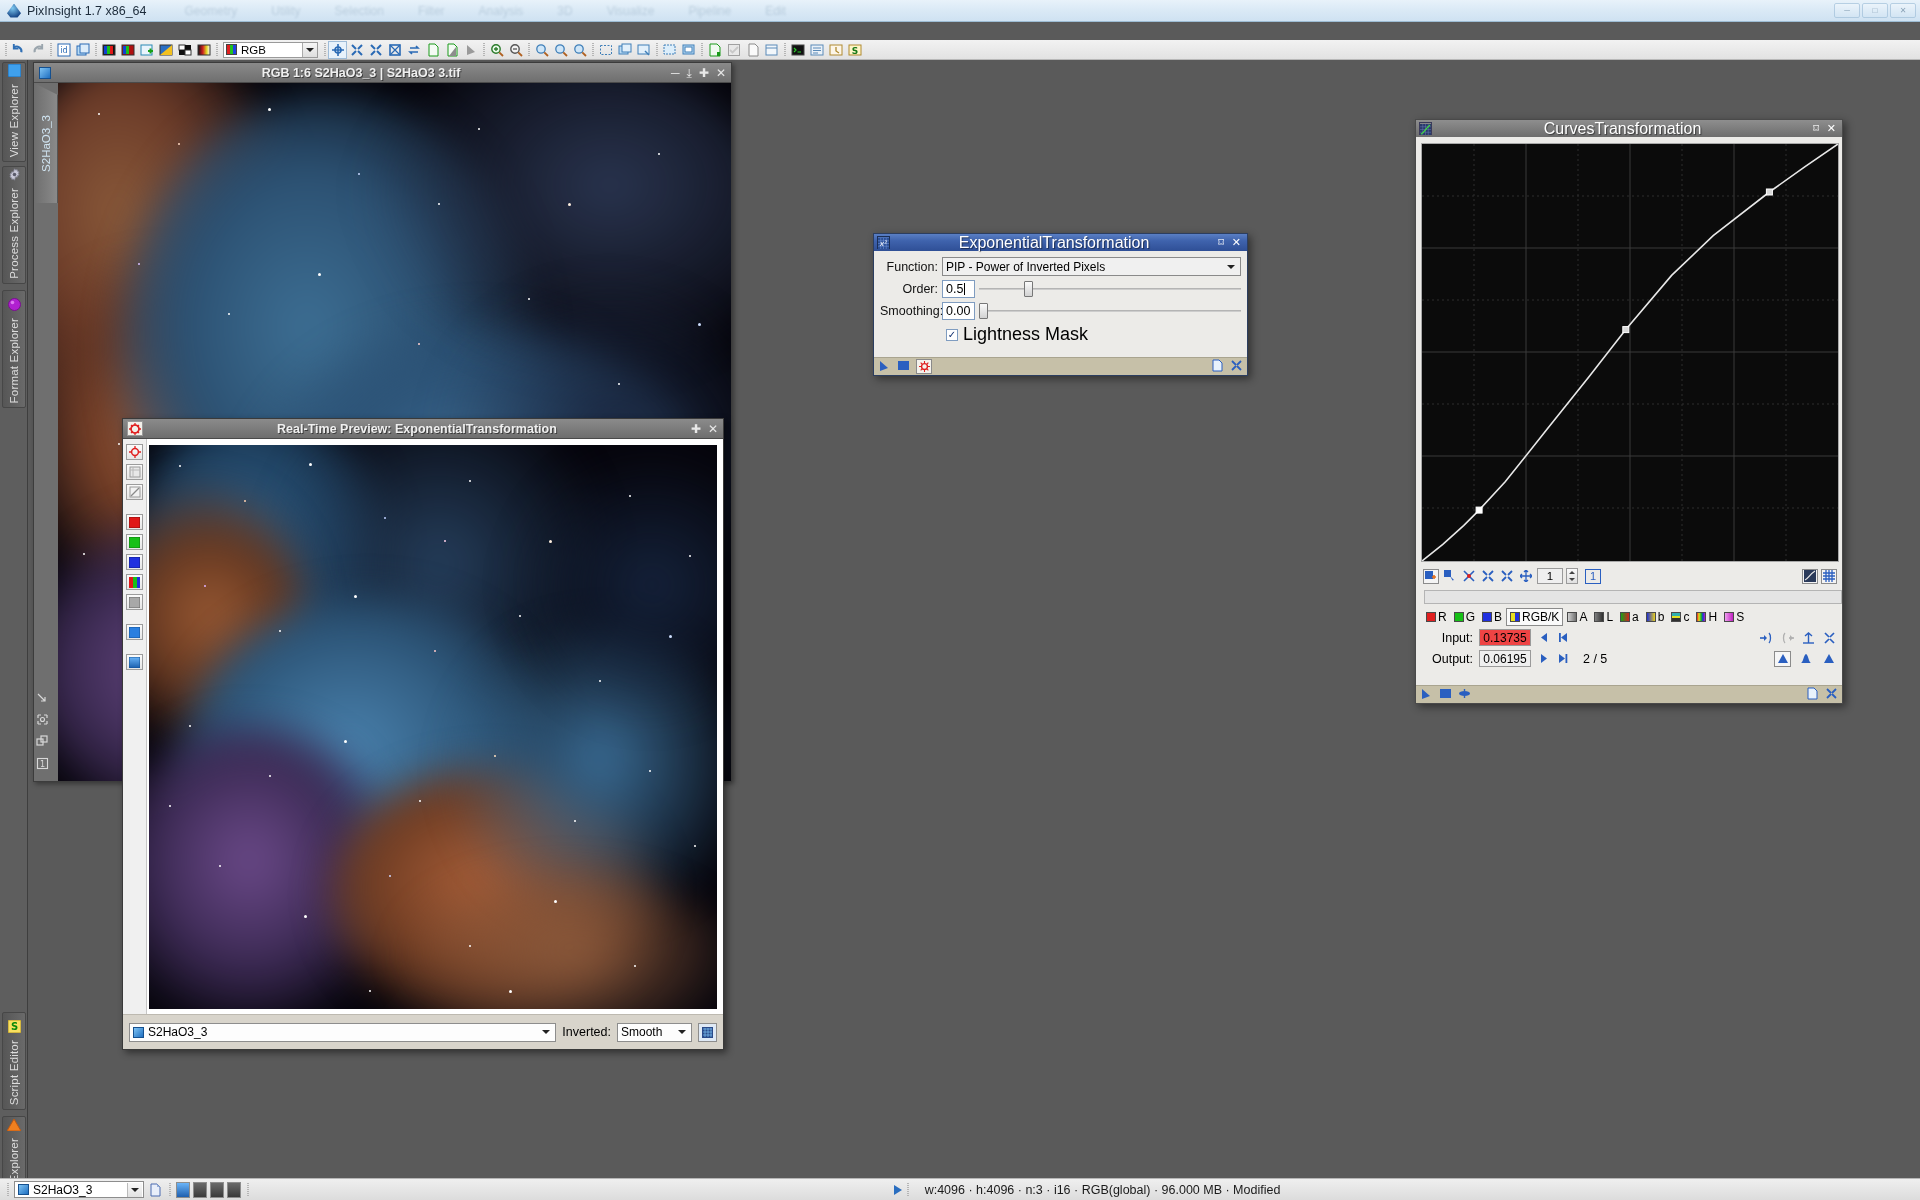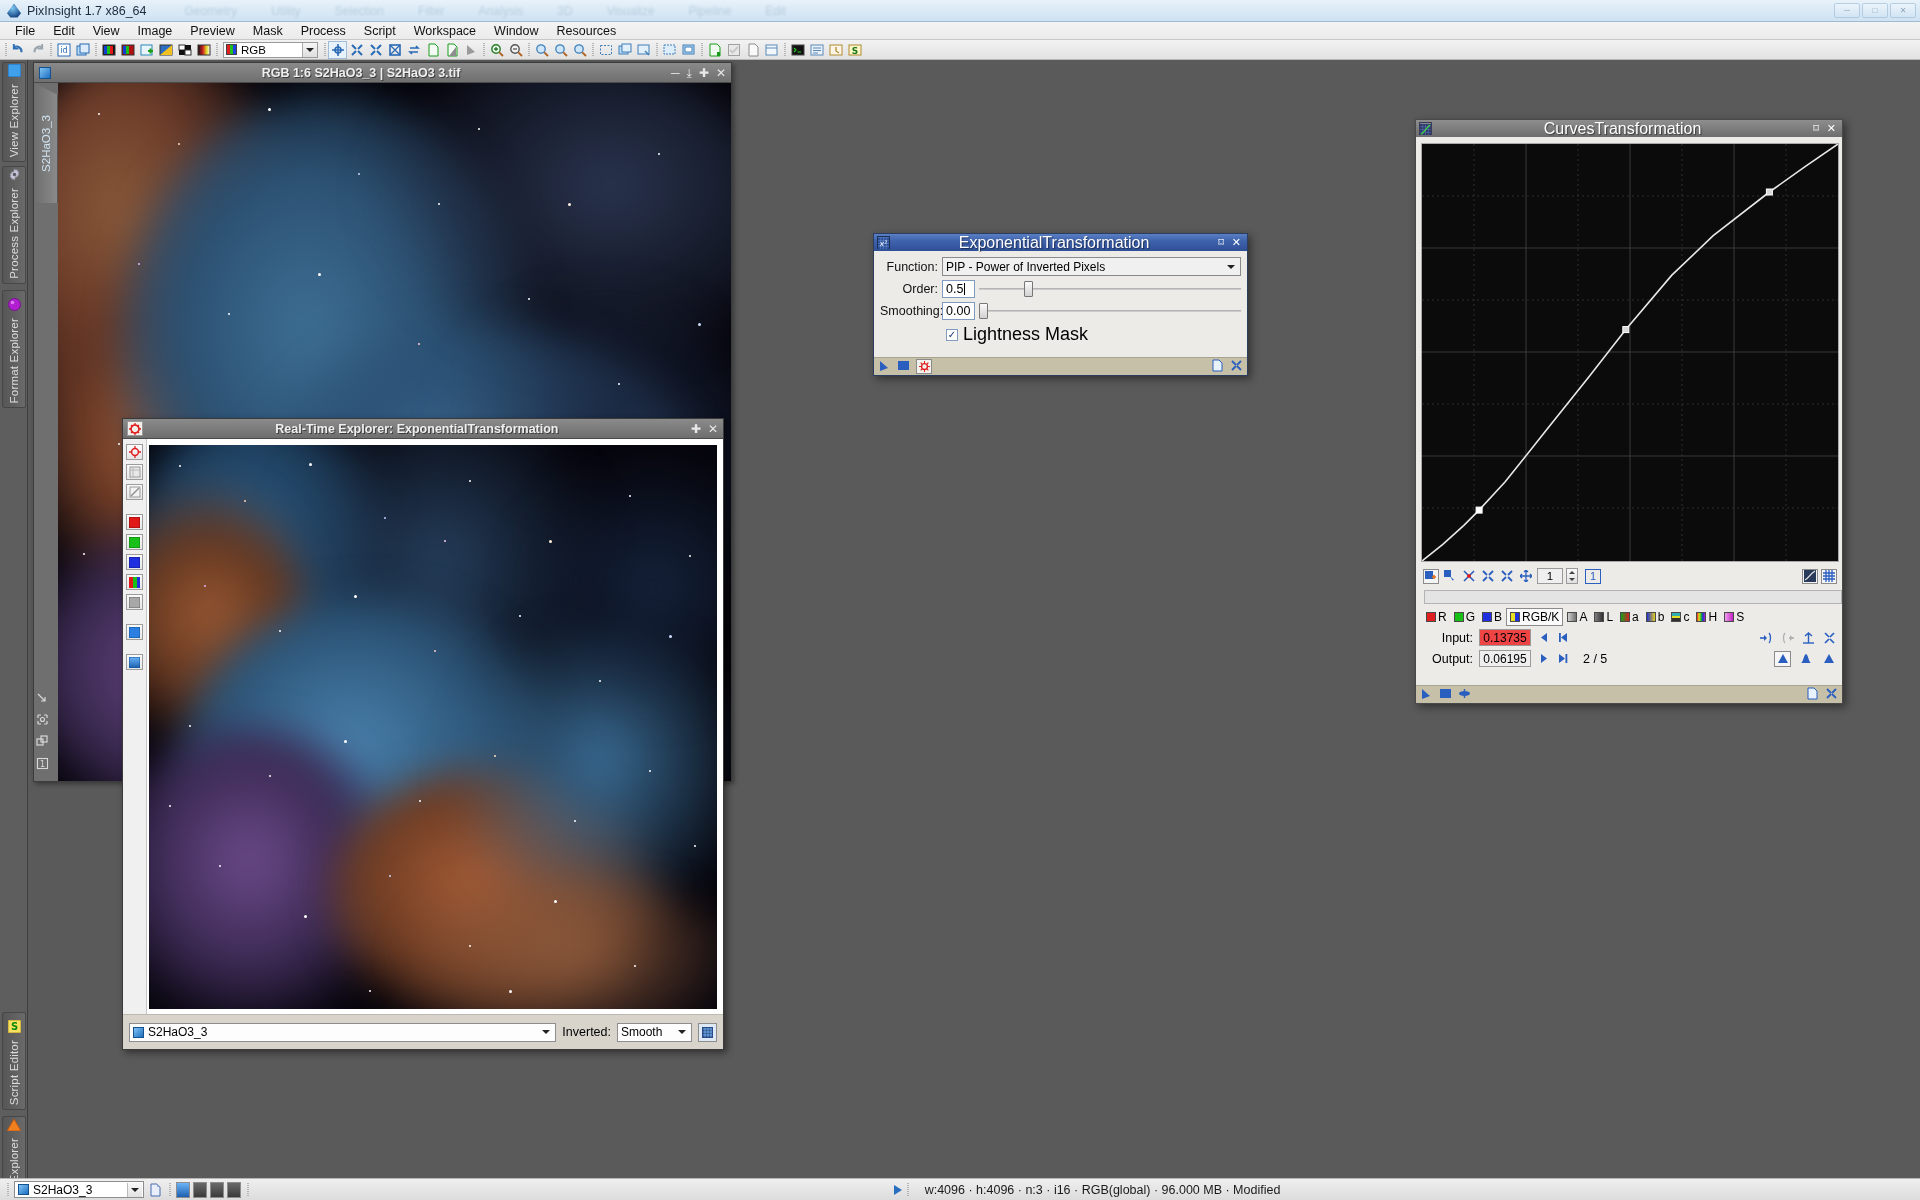--- a/index.html
+++ b/index.html
@@ -231,33 +231,20 @@
       <span>Pipeline</span>
       <span>Edit</span>
     </div>
     <div class="tb-wbtns">
       <div class="tb-wbtn">─</div>
       <div class="tb-wbtn">□</div>
       <div class="tb-wbtn">✕</div>
     </div>
   </div>
 
-  <div class="menubar">
-    <div class="menu-item">File</div>
-    <div class="menu-item">Edit</div>
-    <div class="menu-item">View</div>
-    <div class="menu-item">Image</div>
-    <div class="menu-item">Preview</div>
-    <div class="menu-item">Mask</div>
-    <div class="menu-item">Process</div>
-    <div class="menu-item">Script</div>
-    <div class="menu-item">Workspace</div>
-    <div class="menu-item">Window</div>
-    <div class="menu-item">Resources</div>
-  </div>
 
   <div class="toolbar">
     <div class="tsep"></div>
     <div class="tbtn">
         <svg width="15" height="15" viewBox="0 0 16 16">
           <path d="M11 11a5 5 0 0 0-8-5" stroke="#2f6fb5" stroke-width="2.2" fill="none"></path>
           <path d="M3 2v5h5" stroke="#2f6fb5" stroke-width="2" fill="none"></path>
         </svg>
       </div>
     <div class="tbtn">
@@ -614,21 +601,21 @@
   </div>
 
   <div class="rtp">
     <div class="rtp-title">
       <div style="width:16px;height:15px;margin-left:4px;display:flex;align-items:center;justify-content:center;background:#f2f0ea;border:1px solid #999">
         <svg width="12" height="12" viewBox="0 0 12 12">
             <circle cx="6" cy="6" r="4" fill="none" stroke="#e02020" stroke-width="1.6"></circle>
             <path d="M6 0v3M6 9v3M0 6h3M9 6h3M2 2l2 2M8 8l2 2M10 2L8 4M4 8l-2 2" stroke="#e02020" stroke-width="1.3"></path>
           </svg>
       </div>
-      <div class="rtp-titletext">Real-Time Explorer: ExponentialTransformation</div>
+      <div class="rtp-titletext">Real-Time Preview: ExponentialTransformation</div>
       <div class="iw-btns">
         <div class="iw-btn">✚</div>
         <div class="iw-btn">✕</div>
       </div>
     </div>
     <div class="rtp-body">
       <div class="rtp-strip">
         <div class="sbtn">
             <svg width="12" height="12" viewBox="0 0 12 12">
               <circle cx="6" cy="6" r="3.4" fill="none" stroke="#e02020" stroke-width="1.5"></circle>

